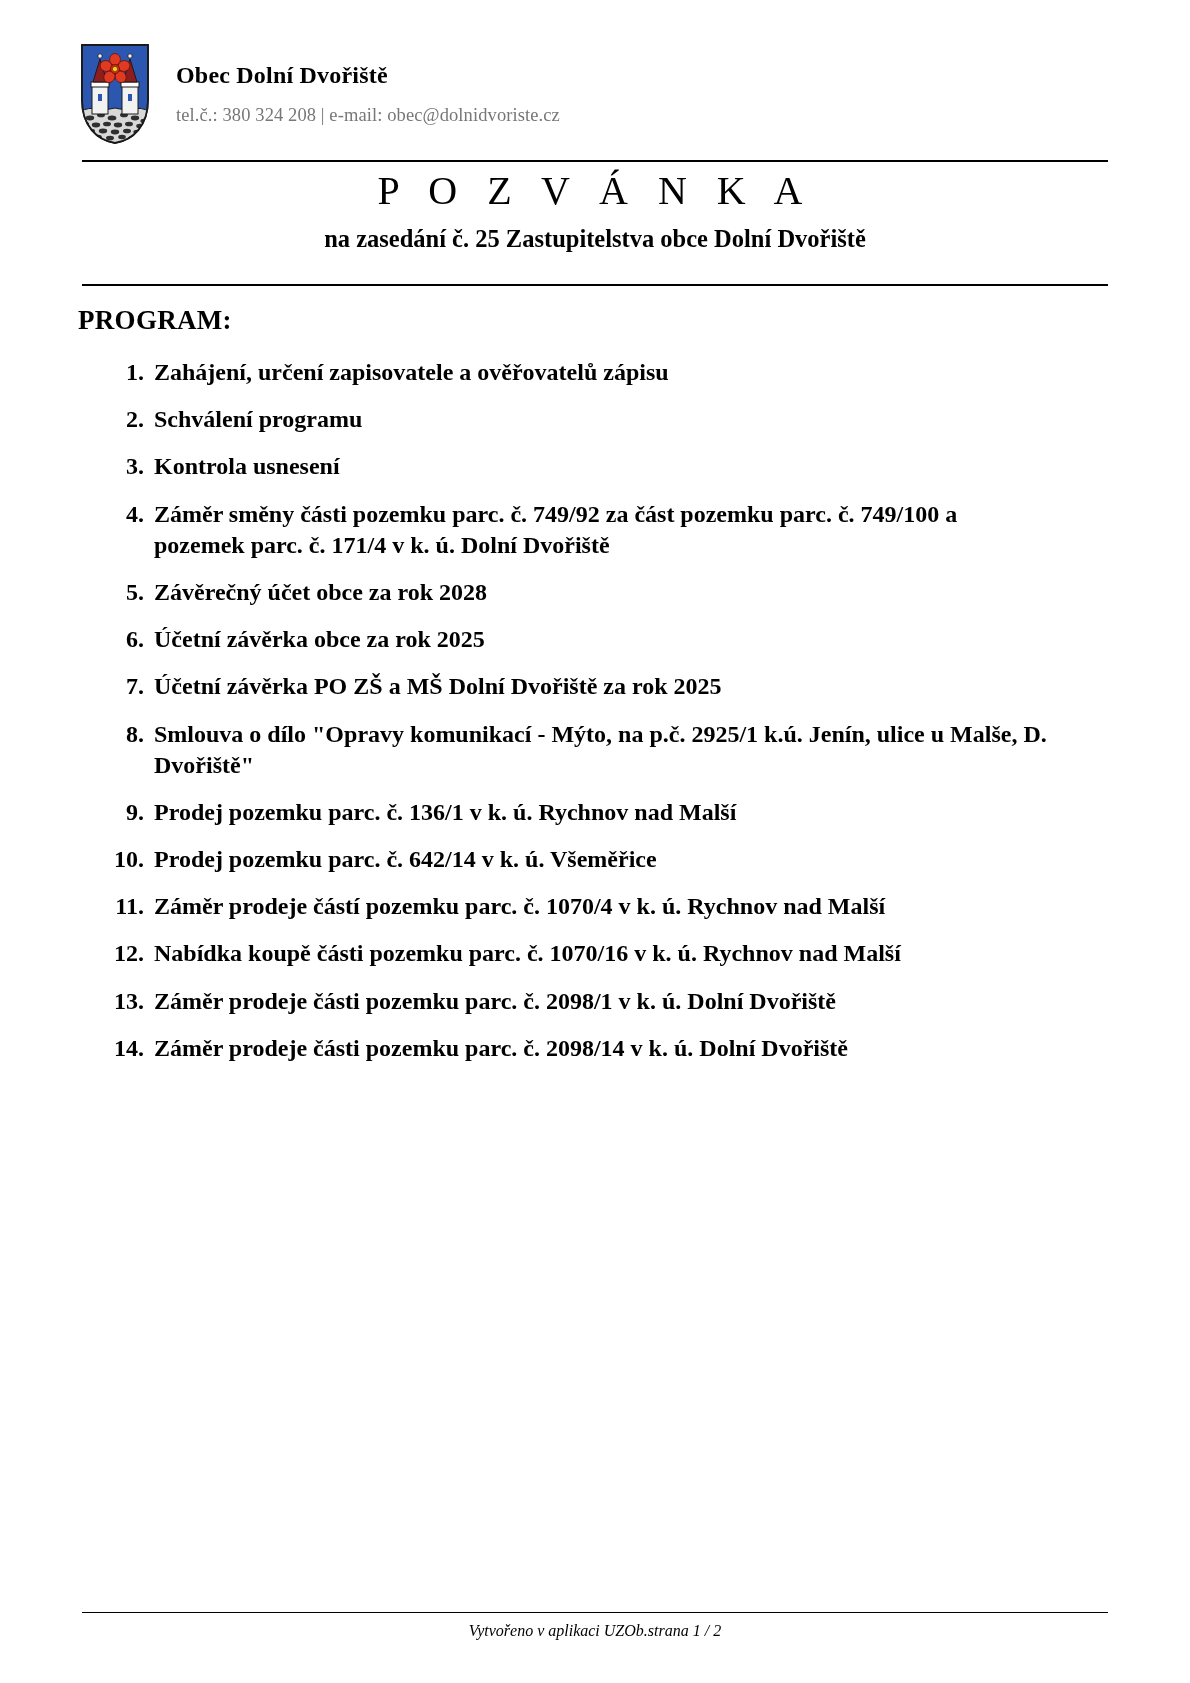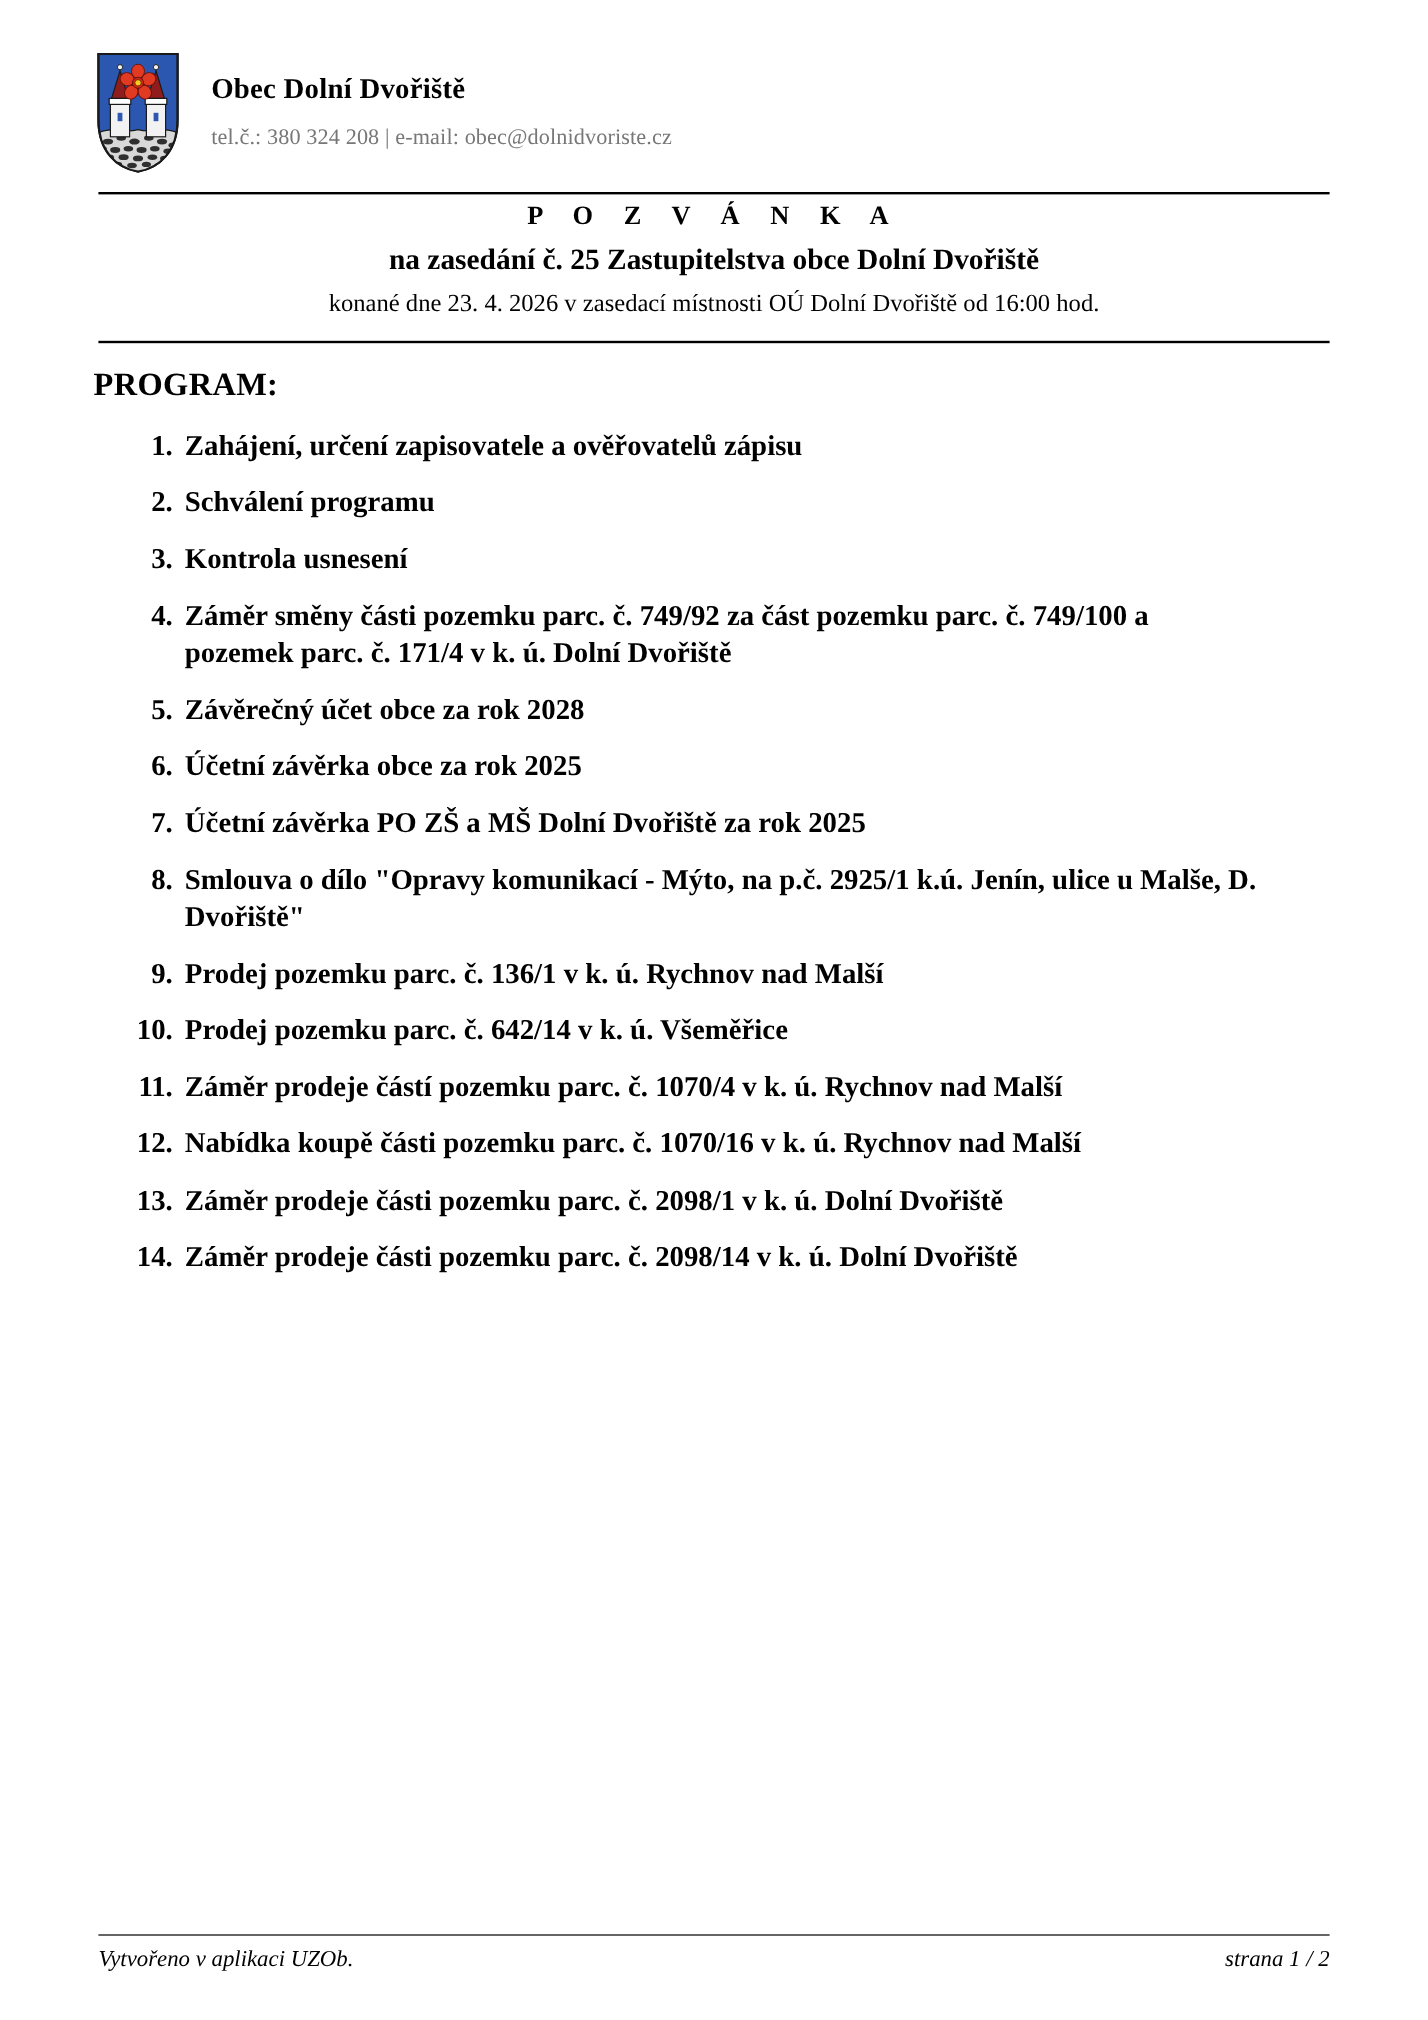--- a/index.html
+++ b/index.html
@@ -70,22 +70,22 @@
 
   
   .titleblock {
     position: absolute;
     left: 82px;
     top: 166px;
     width: 1026px;
     text-align: center;
   }
   .doc-title {
-    font-size: 22px;
-    font-weight: bold;
+    font-size: 40px;
+    font-weight: normal;
     letter-spacing: 10px;
     line-height: 1.25;
     margin: 0 0 8px 0;
   }
   .doc-subtitle {
     font-size: 24.5px;
     font-weight: bold;
     line-height: 1.25;
     margin: 0 0 9px 0;
   }
@@ -133,23 +133,23 @@
     flex: 1 1 auto;
   }
 
   
   .footer {
     position: absolute;
     left: 82px;
     top: 1622px;
     width: 1026px;
     display: flex;
-    justify-content: space-between;
+    justify-content: center;
     align-items: baseline;
-    font-size: 19px;
+    font-size: 16px;
     font-style: italic;
   }
 </style>
 </head>
 <body>
 
 <div class="page">
 
   <div class="letterhead">
 
@@ -225,21 +225,20 @@
       <div class="org-name">Obec Dolní Dvořiště</div>
       <div class="org-line">tel.č.: 380 324 208 | e-mail: obec@dolnidvoriste.cz</div>
     </div>
   </div>
 
   <div class="rule rule-top"></div>
 
   <div class="titleblock">
     <h1 class="doc-title">P O Z V Á N K A</h1>
     <div class="doc-subtitle">na zasedání č. 25 Zastupitelstva obce Dolní Dvořiště</div>
-    <div class="doc-when">konané dne 23. 4. 2026 v zasedací místnosti OÚ Dolní Dvořiště od 16:00 hod.</div>
   </div>
 
   <div class="rule rule-mid"></div>
 
   <div class="program-heading">PROGRAM:</div>
 
   <ol class="agenda">
     <li>
       <span class="num">1.</span>
       <span class="txt">Zahájení, určení zapisovatele a ověřovatelů zápisu</span>

